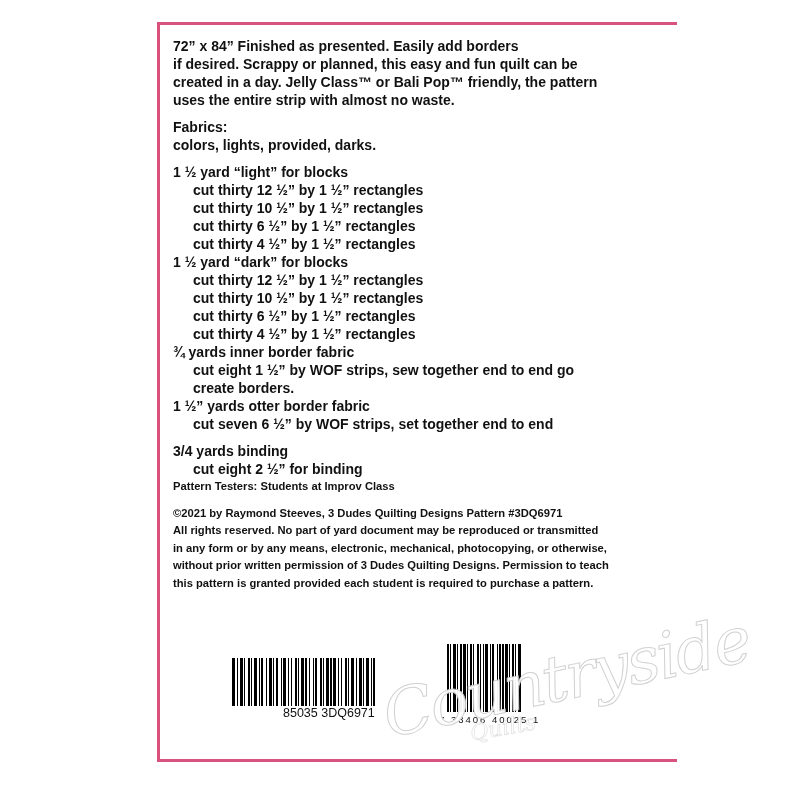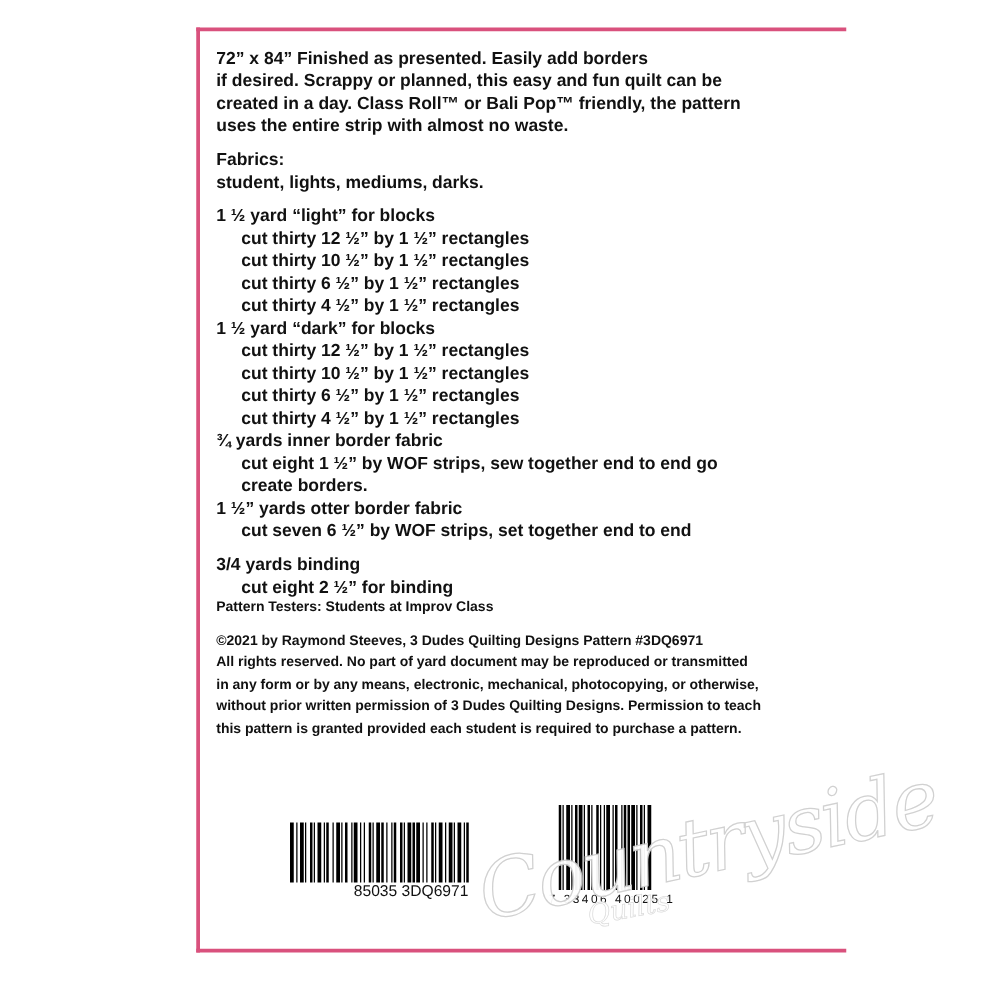--- a/index.html
+++ b/index.html
@@ -25,25 +25,25 @@
 </head>
 <body>
 
 <div class="frame-top"></div>
 <div class="frame-left"></div>
 <div class="frame-bottom"></div>
 
 <div class="content">
   <p class="p">72” x 84” Finished as presented.  Easily add borders</p>
   <p class="p">if desired.  Scrappy or planned, this easy and fun quilt can be</p>
-  <p class="p">created in a day.  Class Roll™ or Bali Pop™ friendly, the pattern</p>
+  <p class="p">created in a day.  Jelly Class™ or Bali Pop™ friendly, the pattern</p>
   <p class="p">uses the entire strip with almost no waste.</p>
   <div class="gap"></div>
   <p class="p">Fabrics:</p>
-  <p class="p">student, lights, mediums, darks.</p>
+  <p class="p">colors, lights, provided, darks.</p>
   <div class="gap"></div>
   <p class="p">1 ½ yard “light” for blocks</p>
   <p class="p ind">cut thirty 12 ½” by 1 ½” rectangles</p>
   <p class="p ind">cut thirty 10 ½” by 1 ½” rectangles</p>
   <p class="p ind">cut thirty 6 ½” by 1 ½” rectangles</p>
   <p class="p ind">cut thirty 4 ½” by 1 ½” rectangles</p>
   <p class="p">1 ½  yard “dark” for blocks</p>
   <p class="p ind">cut thirty 12 ½” by 1 ½” rectangles</p>
   <p class="p ind">cut thirty 10 ½” by 1 ½” rectangles</p>
   <p class="p ind">cut thirty 6 ½” by 1 ½” rectangles</p>

